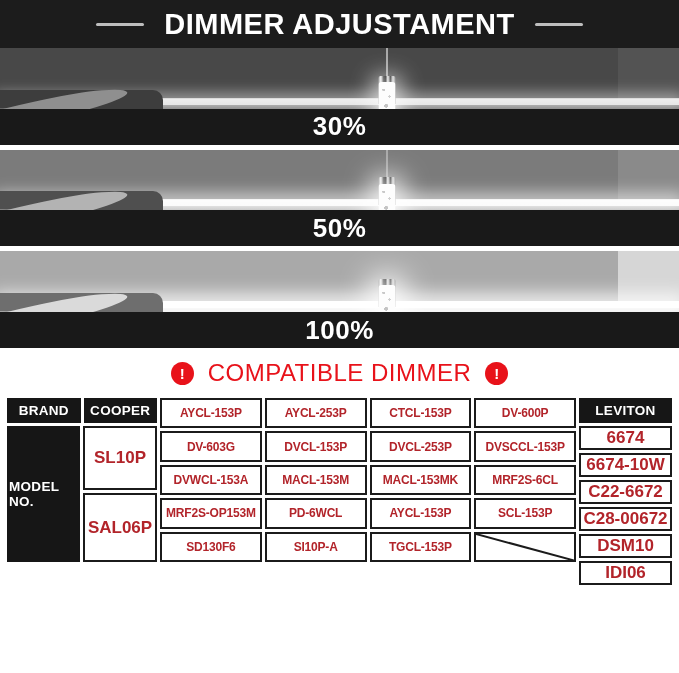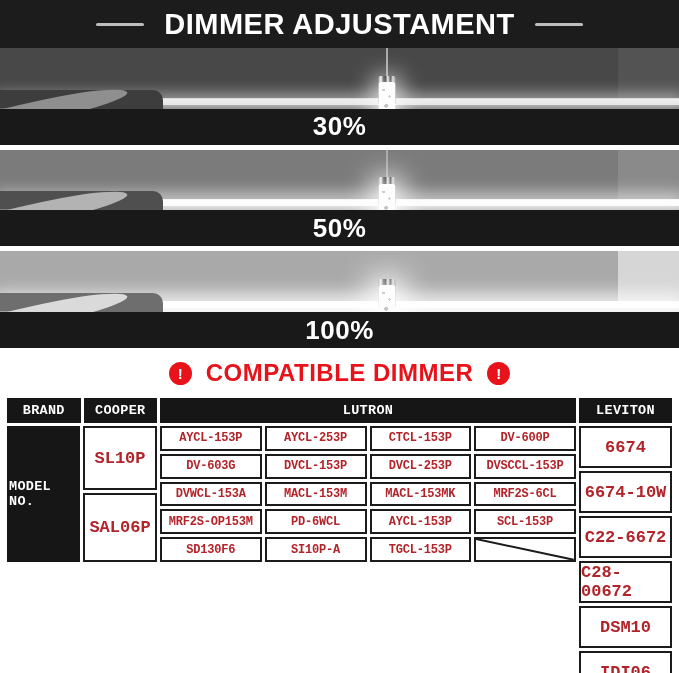--- a/index.html
+++ b/index.html
@@ -92,24 +92,24 @@
   .p3 .led-strip { background:#ffffff; box-shadow:0 0 18px 7px rgba(255,255,255,.85); }
   .p3 .headboard { background:#6e6e6e; } .p3 .pillow { background:#dadada; }
   .p3 .nightstand-top { background:#b7b2ac; } .p3 .nightstand-front { background:#5a5a5a; }
   .p3 .glow { opacity:.95; } .p3 .crystal { box-shadow:0 0 30px 10px rgba(255,255,255,.95); }
 
   
   .dimmer-head { height:50px; display:flex; align-items:center; justify-content:center; gap:14px; }
   .alert-icon { width:23px; height:23px; border-radius:50%; background:#e8121a; color:#fff;
                 font-size:15px; font-weight:800; display:flex; align-items:center;
                 justify-content:center; }
-  .dimmer-title { color:#e8121a; font-size:24px; font-weight:700; letter-spacing:.5px; }
-
-  
-  .dim-table { width:665px; height:164px; margin:0 auto; display:flex; gap:3px;font-family:Liberation Mono, monospace; }
+  .dimmer-title { color:#e8121a; font-size:24px; font-weight:400; letter-spacing:.5px; }
+
+  
+  .dim-table { width:665px; height:164px; margin:0 auto; display:flex; gap:3px; }
   .blk { display:flex; flex-direction:column; gap:3px; }
   .blk-a { width:150px; } .blk-b { flex:1; } .blk-c { width:93px; }
   .cell { background:#fff; border:2px solid #1b1b1b; display:flex; align-items:center;
           justify-content:center; overflow:hidden; }
   .hcell { background:#161616; border-color:#161616; color:#fff; font-size:13.5px;
            font-weight:700; letter-spacing:.3px; }
   .red { color:#b2242a; font-weight:700; font-size:17px; }
   .hrow { display:flex; gap:3px; height:25px; } .hrow .cell { flex:1; }
   .lutron-h, .leviton-h { height:25px; flex:none; }
   .body-a { flex:1; display:flex; gap:3px; }
@@ -233,21 +233,20 @@
     <div class="body-a">
       <div class="cell hcell brand-body">MODEL NO.</div>
       <div class="cooper-col">
         <div class="cell red sl">SL10P</div>
         <div class="cell red sal">SAL06P</div>
       </div>
     </div>
   </div>
 
   <div class="blk blk-b">
-    <div class="cell hcell lutron-h">LUTRON</div>
     <div class="lutron-grid">
       <div class="cell red">AYCL-153P</div>
       <div class="cell red">AYCL-253P</div>
       <div class="cell red">CTCL-153P</div>
       <div class="cell red">DV-600P</div>
       <div class="cell red">DV-603G</div>
       <div class="cell red">DVCL-153P</div>
       <div class="cell red">DVCL-253P</div>
       <div class="cell red">DVSCCL-153P</div>
       <div class="cell red">DVWCL-153A</div>

